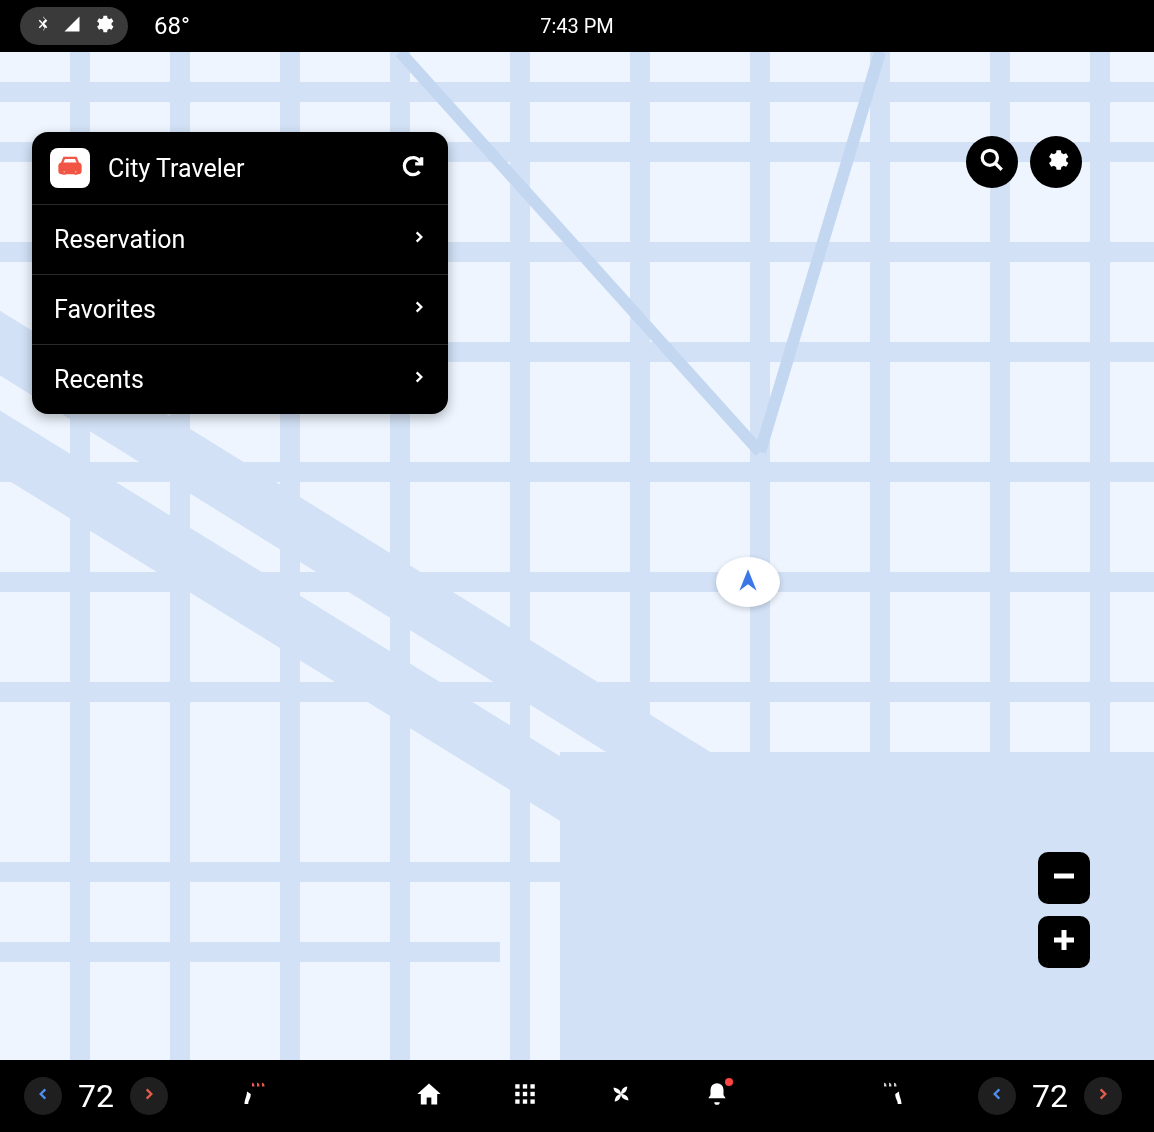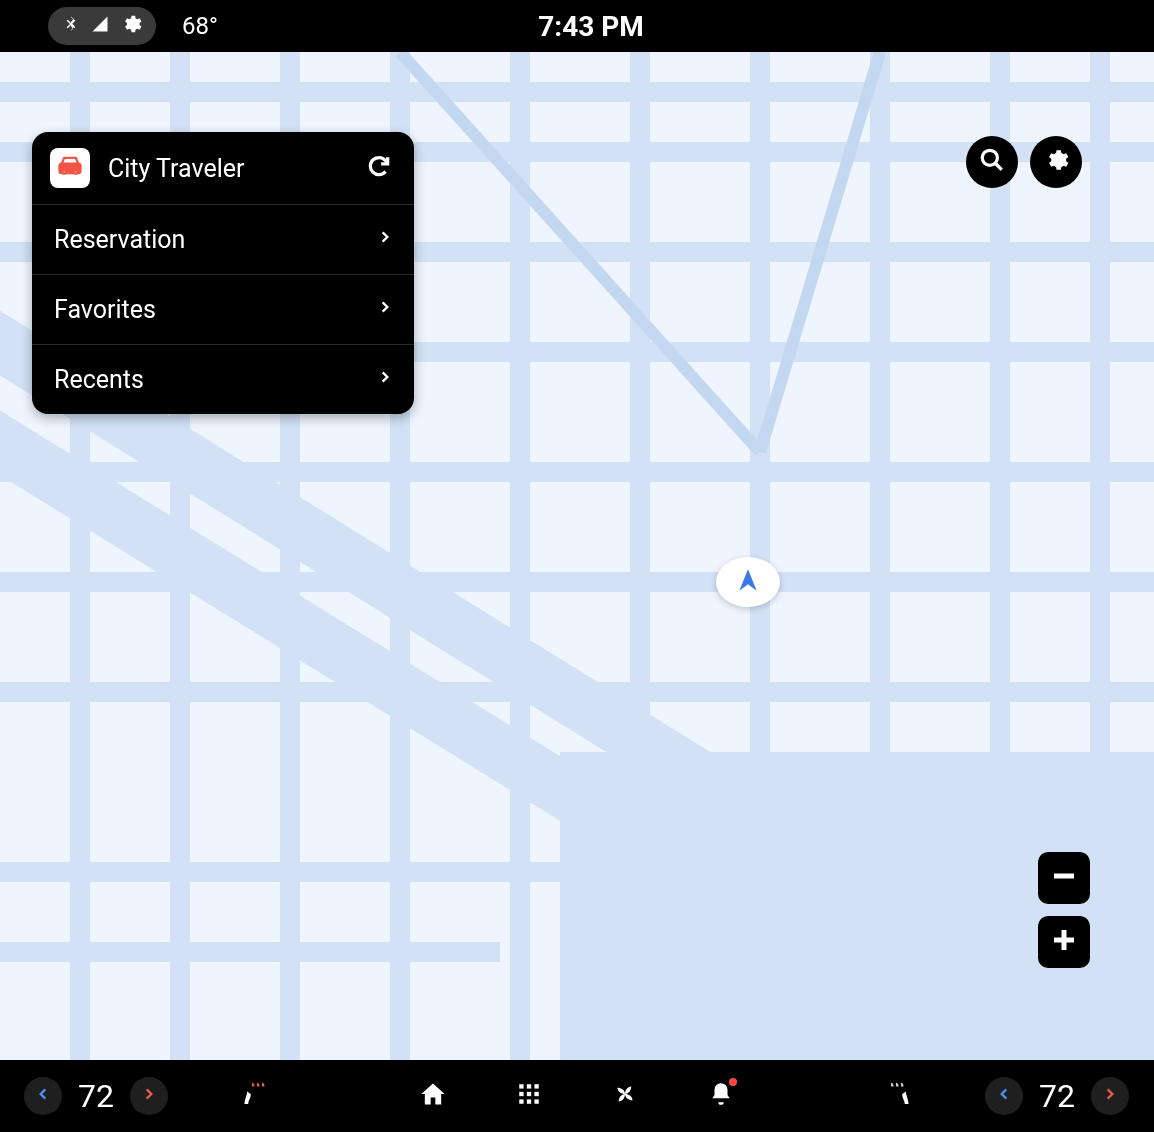--- a/index.html
+++ b/index.html
@@ -13,40 +13,39 @@
     }
     
     .status-bar {
       height: 52px;
       background: #000;
       display: flex;
       align-items: center;
       color: #fff;
       padding: 0 20px;
       position: relative;
-      margin-left: 28px;
     }
     .status-icons-pill {
       background: #3a3a3a;
       border-radius: 22px;
       display: flex;
       align-items: center;
       gap: 10px;
       padding: 6px 14px;
     }
     .status-bar .temp {
       font-size: 24px;
       margin-left: 26px;
     }
     .status-bar .time {
       position: absolute;
       left: 50%;
       transform: translateX(-50%);
-      font-size: 28px;
-      font-weight: 700;
+      font-size: 20px;
+      font-weight: 400;
     }
     
     .map-container {
       position: absolute;
       top: 52px;
       left: 0;
       right: 0;
       bottom: 72px;
       background: #EEF5FE;
     }
@@ -69,21 +68,21 @@
       box-shadow: 0 2px 6px rgba(0,0,0,0.2);
       display: flex;
       align-items: center;
       justify-content: center;
     }
     
     .side-panel {
       position: absolute;
       top: 80px;
       left: 32px;
-      width: 382px;
+      width: 416px;
       background: #000;
       border-radius: 16px;
       overflow: hidden;
       box-shadow: 0 4px 12px rgba(0,0,0,0.3);
     }
     .panel-header {
       display: flex;
       align-items: center;
       padding: 16px 18px;
       border-bottom: 1px solid #2a2a2a;
@@ -151,21 +150,21 @@
       background: #000;
       display: flex;
       align-items: center;
       justify-content: center;
       cursor: pointer;
     }
     
     .bottom-bar {
       position: absolute;
       left: 0;
-      right: 1px;
+      right: 8px;
       bottom: 0;
       height: 72px;
       background: #000;
       display: flex;
       align-items: center;
       padding: 0 24px;
       color: #fff;
     }
     .climate-group {
       display: flex;

